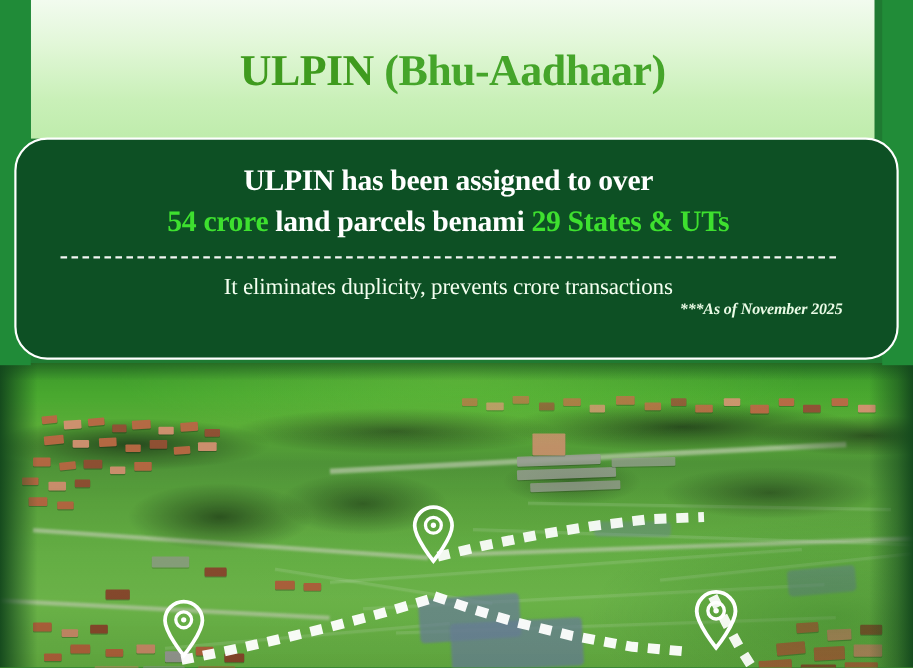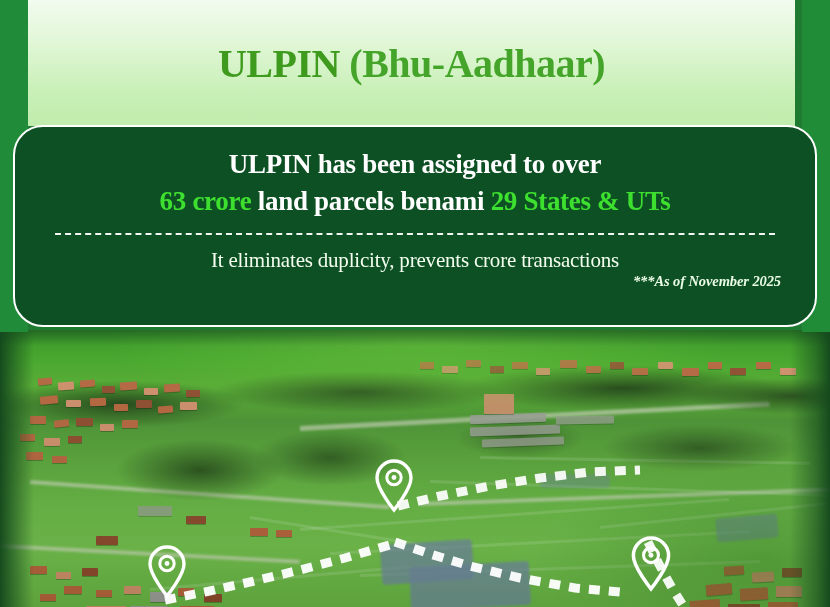--- a/index.html
+++ b/index.html
@@ -43,21 +43,21 @@
     letter-spacing:-0.35px; white-space:nowrap; text-align:center;
   }
 
   
   .card{
     position:absolute; left:13px; top:125px; width:804px; height:202px;
     background:#0d5024;
     border:2.5px solid #ffffff;
     border-radius:30px;
     z-index:6;
-    padding:18px 26px 12px 26px;
+    padding:18px 41px 12px 26px;
     display:flex; flex-direction:column;
   }
   .card-line1{
     text-align:center; color:#ffffff;
     font-size:27px; font-weight:700; letter-spacing:-0.3px;
     line-height:1.16; margin-top:4px; white-space:nowrap;
   }
   .card-line2{
     text-align:center; color:#ffffff;
     font-size:27px; font-weight:700; letter-spacing:-0.3px;
@@ -168,21 +168,21 @@
 
   <div class="side-bar left"></div>
   <div class="side-bar right"></div>
 
   <div class="header">
     <div class="title"><span class="t-main">ULPIN </span><span class="t-paren">(Bhu-Aadhaar)</span></div>
   </div>
 
   <div class="card">
     <div class="card-line1">ULPIN has been assigned to over</div>
-    <div class="card-line2"><span class="hl">63 crore</span><span> land parcels benami </span><span class="hl">29 States &amp; UTs</span></div>
+    <div class="card-line2"><span class="hl">54 crore</span><span> land parcels benami </span><span class="hl">29 States &amp; UTs</span></div>
     <div class="divider"></div>
     <div class="card-line3">It eliminates duplicity, prevents crore transactions</div>
     <div class="footnote">***As of November 2025</div>
   </div>
 
   <div class="photo">
 
     <div class="ph-layer ph-base"></div>
 
     <div class="ph-layer">

